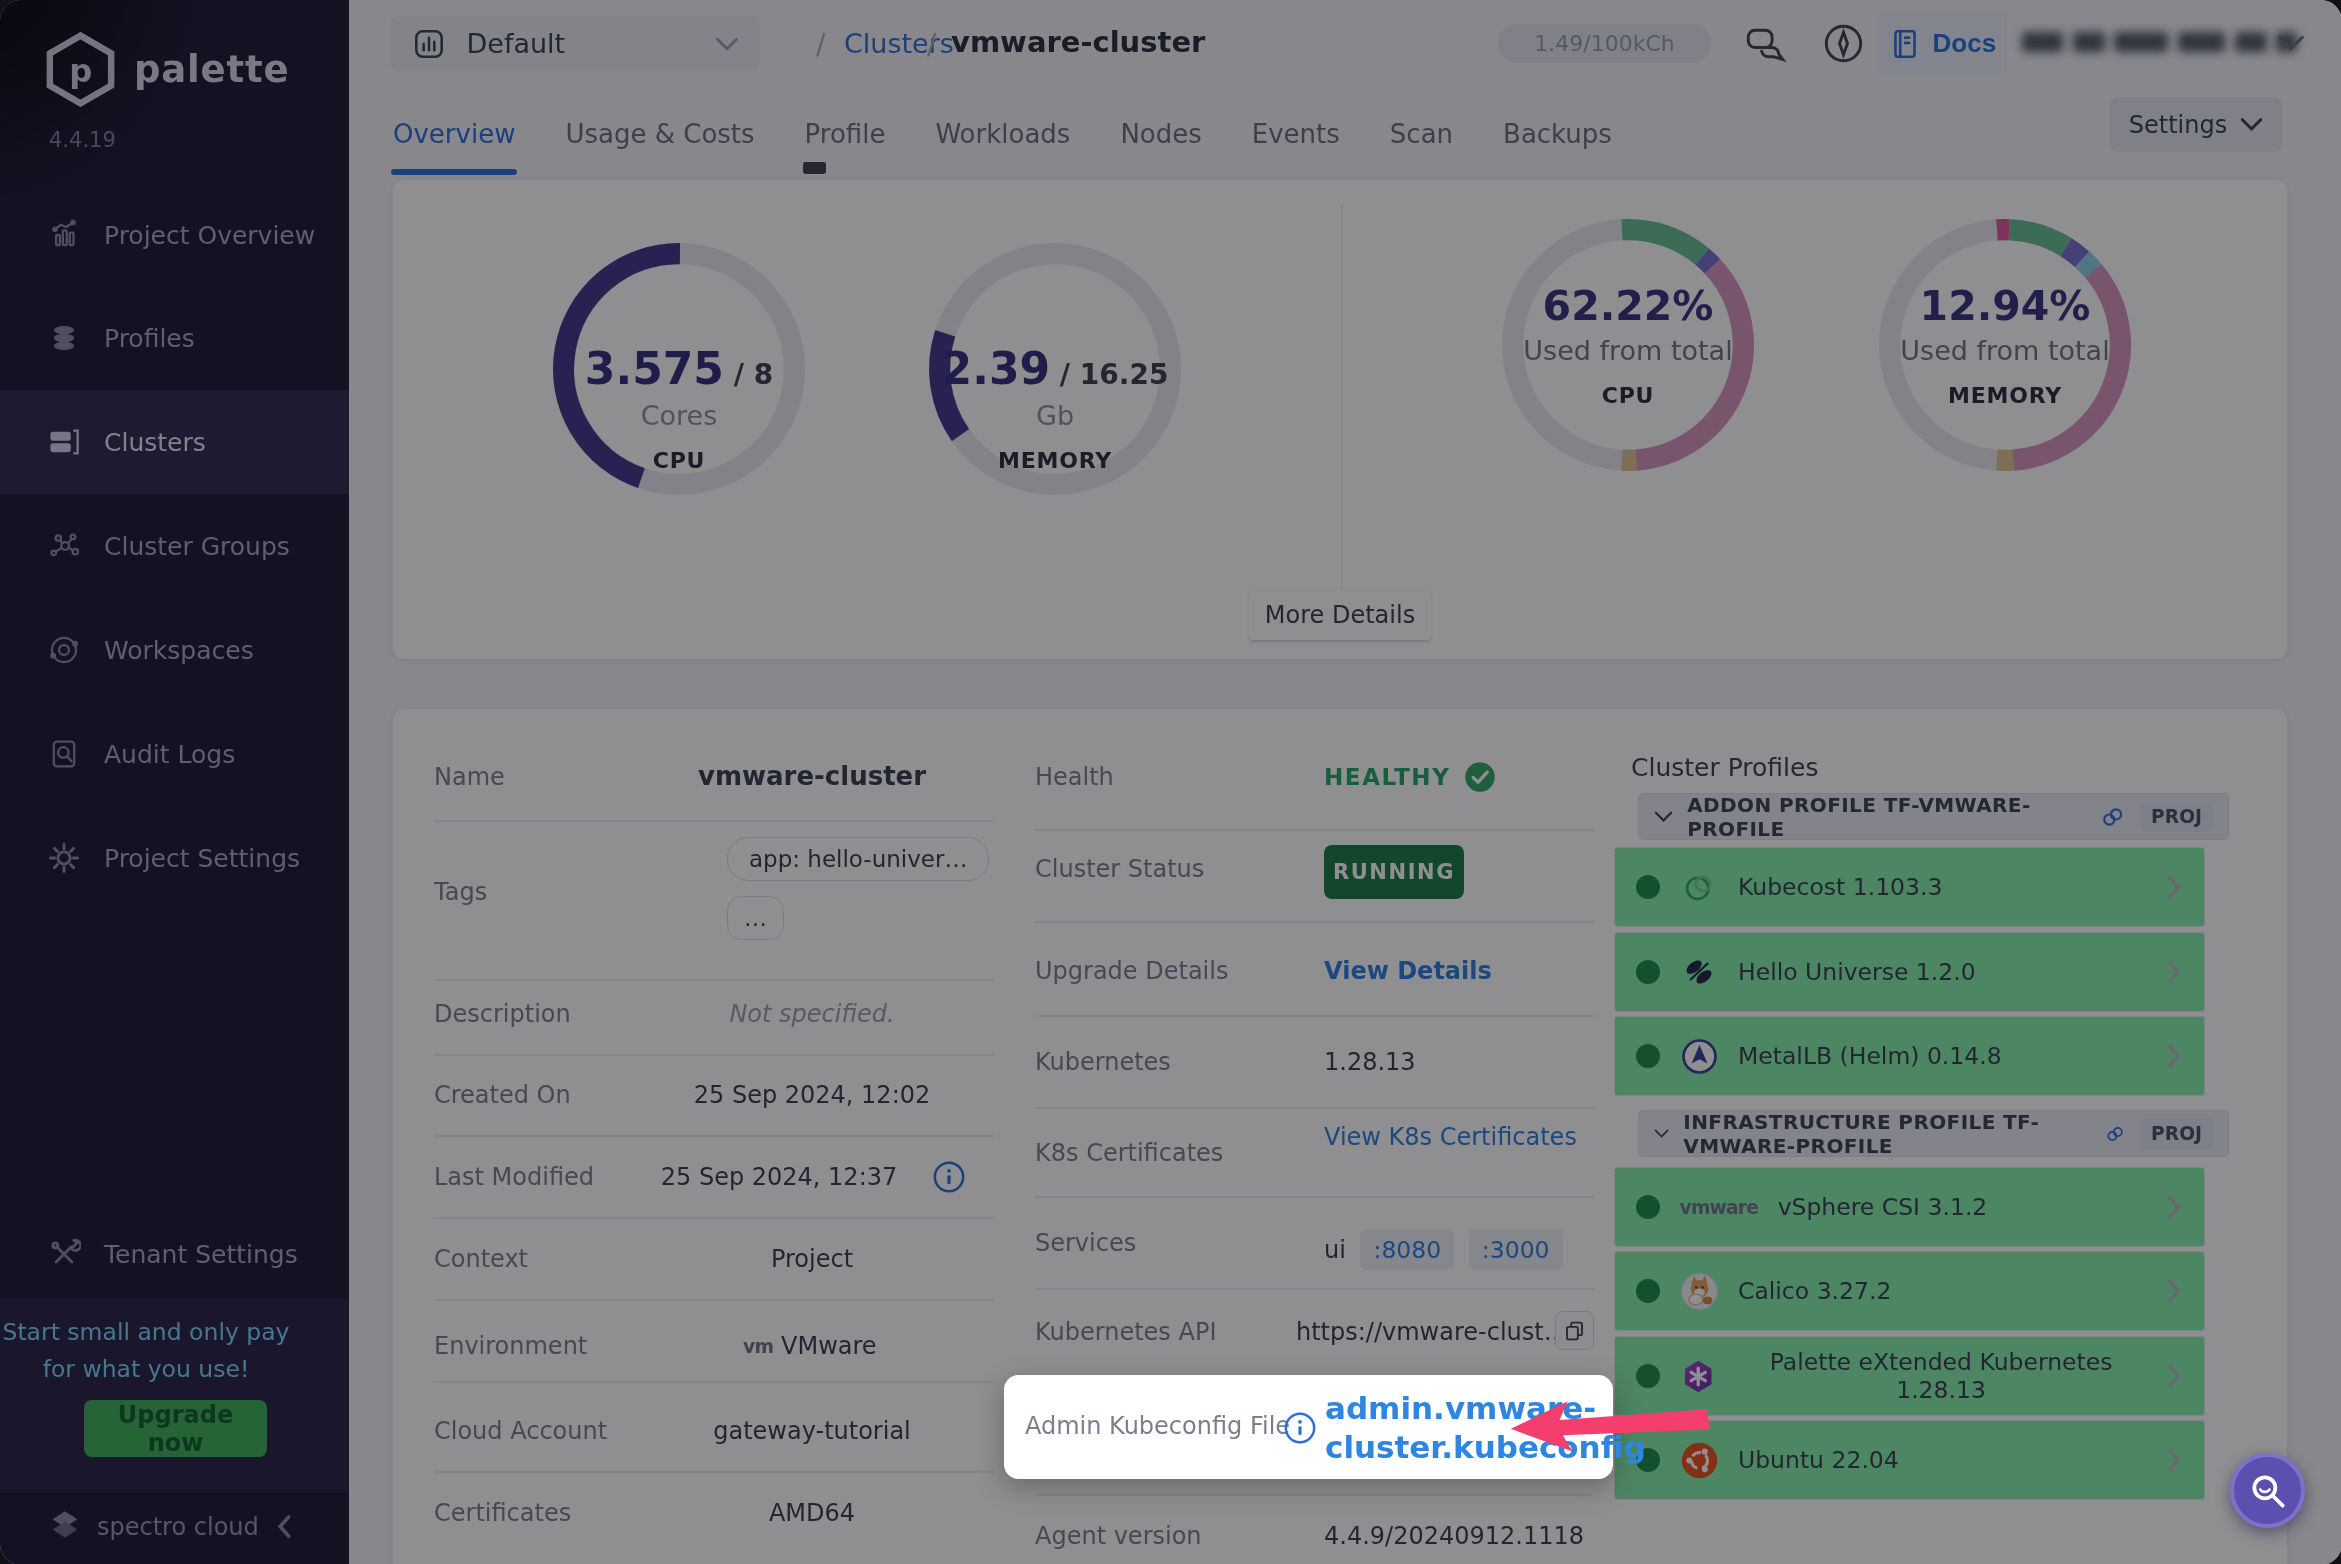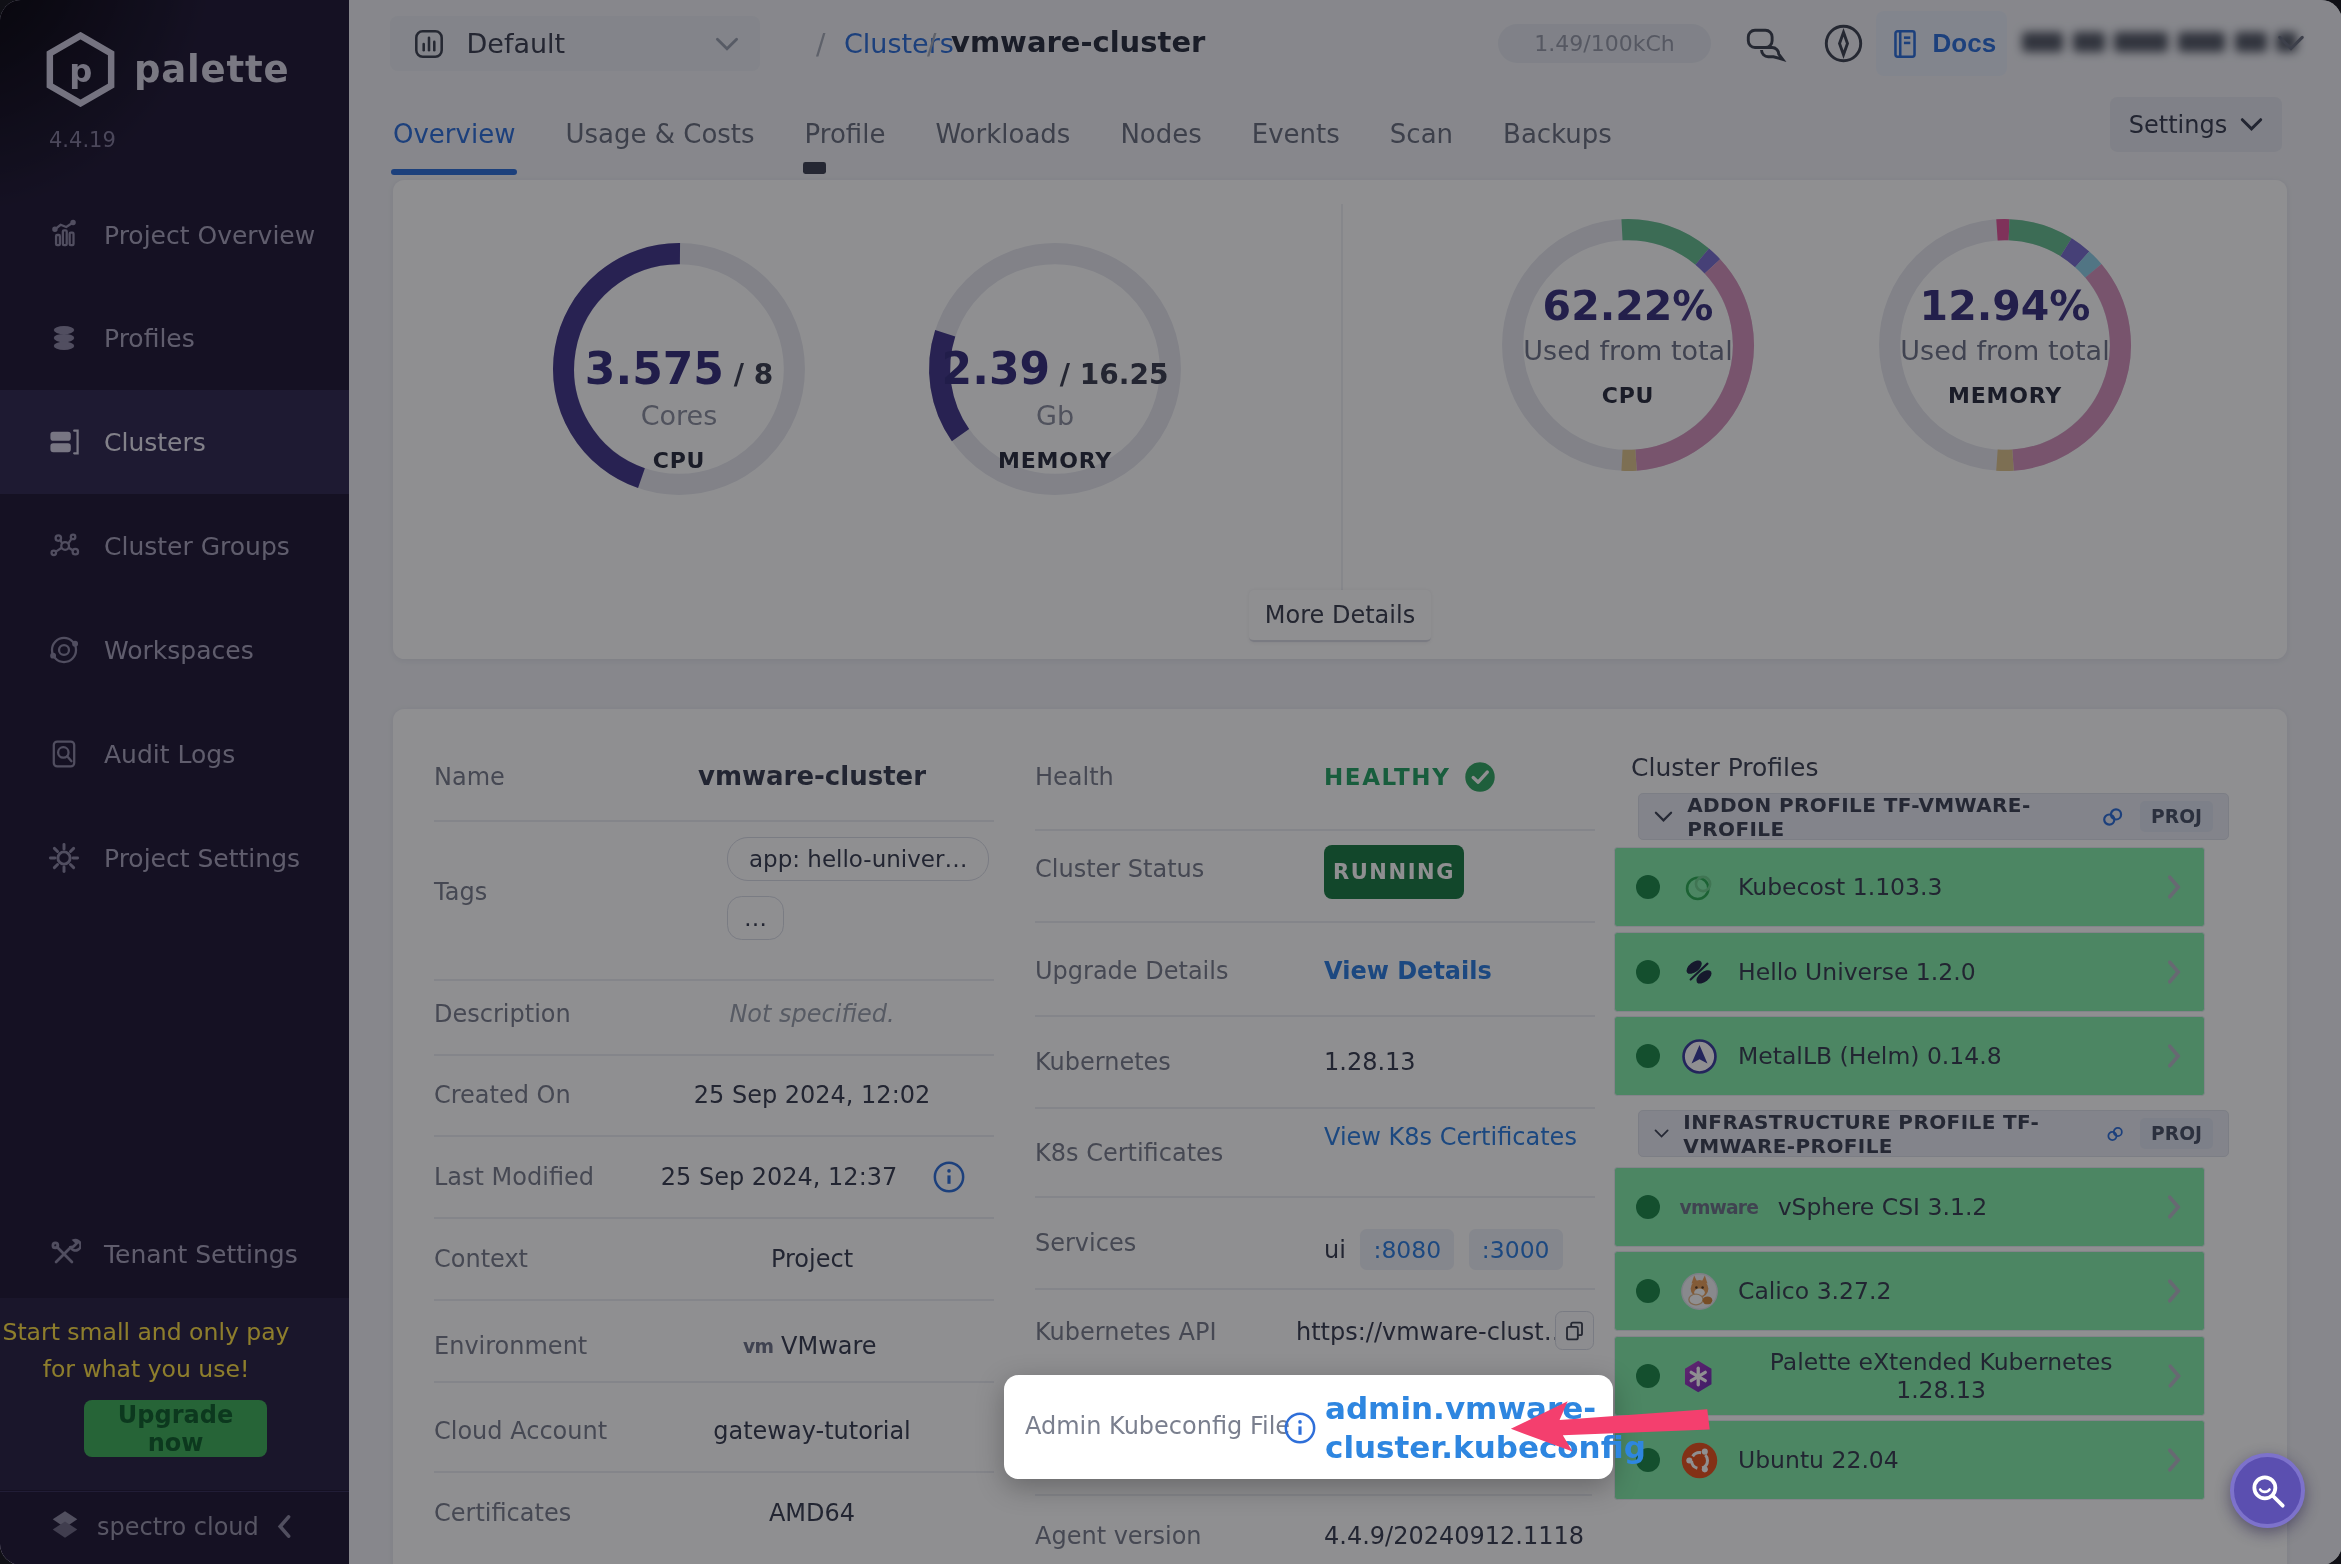--- a/index.html
+++ b/index.html
@@ -11,21 +11,21 @@
   .sidebar::before{content:"";position:absolute;inset:0;pointer-events:none;
        background:radial-gradient(circle at -49px -49px, rgba(0,0,0,.9), rgba(0,0,0,0) 268px);}
   .brand-row{position:absolute;left:45px;top:32px;display:flex;align-items:center;gap:18px;}
   .brand-name{font-size:37px;font-weight:bold;color:#d9d7e6;letter-spacing:0.8px;}
   .version{position:absolute;left:49px;top:128px;font-size:21px;color:#837d9c;}
   .nav-item{position:absolute;left:0;width:349px;height:104px;display:flex;align-items:center;
        gap:23px;padding-left:47px;box-sizing:border-box;color:#a9a5bd;font-size:25px;cursor:pointer;}
   .nav-item.active{background:#322a52;color:#e7e5f1;}
   .nav-item svg{flex:0 0 auto;}
   .promo{position:absolute;left:0;top:1298px;width:349px;height:192px;background:#2a2346;}
-  .promo-text{position:absolute;left:0;width:292px;text-align:center;color:#fde047;font-size:23.5px;}
+  .promo-text{position:absolute;left:0;width:292px;text-align:center;color:#7dd3fc;font-size:23.5px;}
   .upgrade-btn{position:absolute;left:84px;top:102px;width:183px;height:57px;background:#41b15b;
        border:none;border-radius:8px;color:#11622f;font-size:24px;font-weight:bold;
        font-family:inherit;cursor:pointer;}
   .side-footer{position:absolute;left:0;top:1491px;width:349px;height:74px;border-top:1.6px solid #37315a;}
   .footer-brand{position:absolute;left:97px;top:21px;font-size:24px;color:#9b97ae;}
   .collapse{position:absolute;left:273px;top:19.5px;background:none;border:none;cursor:pointer;padding:0;}
 
   
   .proj-select{position:absolute;left:390px;top:16px;width:370px;height:55px;background:#e9ebf2;
        border-radius:8px;display:flex;align-items:center;padding:0 21px;box-sizing:border-box;

